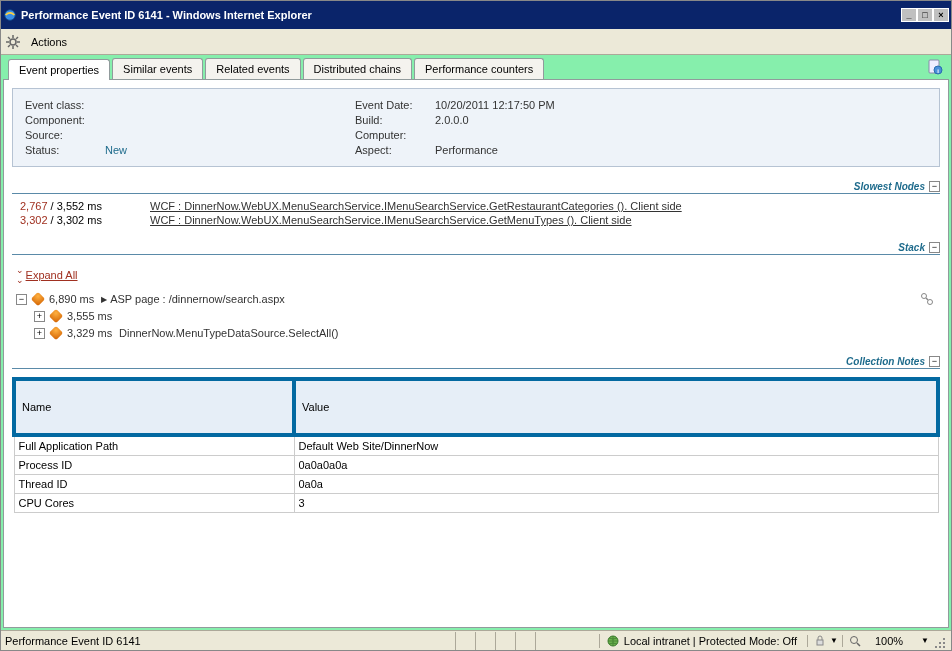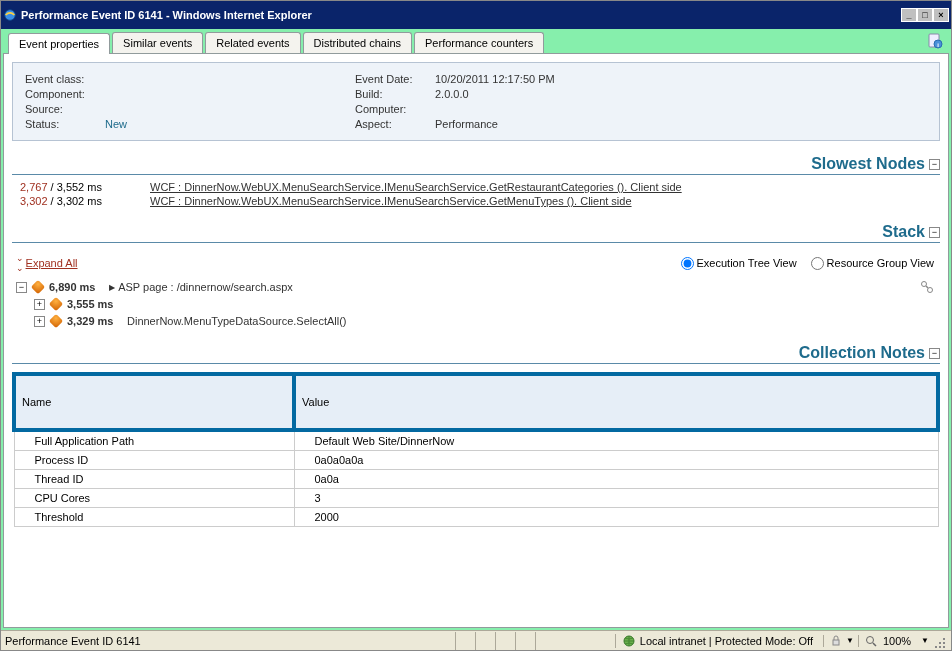--- a/index.html
+++ b/index.html
@@ -26,56 +26,56 @@
 .panel { flex: 1; background: #fff; border: 1px solid #919b9c; border-top: 1px solid #919b9c; padding: 8px 8px; overflow: auto; }
 
 .infobox { background: #eef3f9; border: 1px solid #b6c3d3; padding: 10px 12px 10px 12px; display: flex; gap: 20px; margin-bottom: 14px; }
 .infocol { display: flex; flex-direction: column; gap: 3px; }
 .inforow { display: flex; }
 .inforow .lbl { width: 80px; color: #333; }
 .inforow .val { color: #333; }
 .val.link { color: #1e6b8c; cursor: pointer; }
 
 .section-hdr { border-bottom: 1px solid #5a8aa8; display: flex; align-items: center; justify-content: flex-end; margin-bottom: 6px; padding-bottom: 1px; }
-.section-title { color: #1e6b8c; font-weight: bold; font-size: 16px; margin-right: 4px; }
+.section-title { color: #1e6b8c; font-weight: bold; font-size: 10px; margin-right: 4px; font-style: italic; }
 .collapse-icon { width: 11px; height: 11px; border: 1px solid #888; display: flex; align-items: center; justify-content: center; font-size: 9px; line-height: 1; cursor: pointer; background: #fff; }
 
 .slow-row { display: flex; margin-bottom: 2px; padding-left: 8px; }
 .slow-time { width: 130px; }
 .slow-time .red { color: #a03020; }
 .slow-desc { color: #333; text-decoration: underline; }
 
 .stack-controls { display: flex; align-items: center; padding: 4px 0 6px 4px; }
 .expand-all { color: #a03020; text-decoration: underline; cursor: pointer; margin-right: 6px; }
 .expand-chevrons { color: #a03020; font-size: 9px; margin-right: 2px; }
 .radio-group { margin-left: auto; display: flex; align-items: center; gap: 14px; padding-right: 6px; }
 .radio-item { display: flex; align-items: center; gap: 3px; cursor: pointer; }
 .radio-item input { margin: 0; }
 
 .tree { padding-left: 4px; position: relative; }
 .tree-row { display: flex; align-items: center; height: 16px; margin-bottom: 1px; }
 .tree-toggle { width: 11px; height: 11px; border: 1px solid #888; display: flex; align-items: center; justify-content: center; font-size: 9px; line-height: 1; margin-right: 4px; cursor: pointer; background: #fff; }
 .tree-indent { width: 18px; display: flex; align-items: center; justify-content: center; }
 .tree-bullet { width: 10px; height: 10px; background: radial-gradient(circle at 30% 30%, #ffb040, #d06000); border-radius: 2px; transform: rotate(45deg); margin: 0 6px 0 2px; }
-.tree-time { width: 60px; font-weight: bold; color: #333; }
+.tree-time { width: 52px; font-weight: normal; color: #333; }
 .tree-label { color: #333; display: flex; align-items: center; }
 .tree-arrow { font-size: 8px; margin-right: 3px; }
 .tree-endicon { margin-left: auto; margin-right: 6px; width: 14px; height: 14px; }
 
 .coll-table { width: 100%; border-collapse: collapse; margin-top: 8px; }
 .coll-table th { background: #e6eef7; border: 4px solid #0369a1; text-align: left; padding: 20px 6px; font-weight: normal; }
-.coll-table td { border: 1px solid #ccc; padding: 3px 20px; }
+.coll-table td { border: 1px solid #ccc; padding: 3px 4px; }
 
 .statusbar { height: 20px; background: #ece9d8; border-top: 1px solid #aca899; display: flex; align-items: center; font-size: 11px; padding: 0 4px; }
 .status-left { flex: 0 0 450px; }
 .status-cells { display: flex; }
 .status-cell { width: 20px; height: 18px; border-left: 1px solid #aca899; }
 .status-right { flex: 1; display: flex; align-items: center; justify-content: flex-end; gap: 4px; padding-right: 4px; }
 .status-zone { display: flex; align-items: center; gap: 4px; border-left: 1px solid #aca899; padding-left: 6px; margin-left: 6px; }
-.zoom-box { border-left: 1px solid #aca899; padding-left: 6px; display: flex; align-items: center; gap: 6px; }
+.zoom-box { border-left: 1px solid #aca899; padding-left: 6px; display: flex; align-items: center; gap: 14px; }
 .grip { width: 14px; height: 14px; align-self: flex-end; }
 
 svg { display: block; }
 </style>
 </head>
 <body>
 
 <div class="window">
 
   <div class="titlebar">
@@ -86,20 +86,38 @@
         </svg>
     </span>
     <span class="titlebar-text">Performance Event ID 6141 - Windows Internet Explorer</span>
     <div class="titlebar-buttons">
       <div class="titlebar-btn">_</div>
       <div class="titlebar-btn">□</div>
       <div class="titlebar-btn">×</div>
     </div>
   </div>
 
+  <div class="menubar">
+    <span class="menubar-icon">
+      <svg viewBox="0 0 16 16">
+          <circle cx="8" cy="8" r="3" fill="none" stroke="#666" stroke-width="1.5"></circle>
+          <g stroke="#666" stroke-width="1.5">
+            <line x1="8" y1="1" x2="8" y2="4"></line>
+            <line x1="8" y1="12" x2="8" y2="15"></line>
+            <line x1="1" y1="8" x2="4" y2="8"></line>
+            <line x1="12" y1="8" x2="15" y2="8"></line>
+            <line x1="3" y1="3" x2="5" y2="5"></line>
+            <line x1="11" y1="11" x2="13" y2="13"></line>
+            <line x1="3" y1="13" x2="5" y2="11"></line>
+            <line x1="11" y1="5" x2="13" y2="3"></line>
+          </g>
+        </svg>
+    </span>
+    <span class="menubar-item">Actions</span>
+  </div>
 
   <div class="content-wrap">
     <div class="tabbar">
       <div class="tab active">Event properties</div>
       <div class="tab">Similar events</div>
       <div class="tab">Related events</div>
       <div class="tab">Distributed chains</div>
       <div class="tab">Performance counters</div>
       <span class="help-icon">
         <svg viewBox="0 0 16 16">
@@ -165,30 +183,20 @@
       </div>
 
       <div style="height:14px"></div>
       <div class="section-hdr">
         <span class="section-title">Stack</span>
         <span class="collapse-icon">−</span>
       </div>
       <div class="stack-controls">
         <span class="expand-chevrons">⌄<br>⌄</span>
         <span class="expand-all">Expand All</span>
-        <div class="radio-group">
-          <label class="radio-item">
-              <input type="radio" name="view" checked="" style="">
-              <span>Execution Tree View</span>
-            </label>
-          <label class="radio-item">
-              <input type="radio" name="view" style="">
-              <span>Resource Group View</span>
-            </label>
-        </div>
       </div>
 
       <div class="tree">
         <div class="tree-row">
           <span class="tree-toggle">−</span>
           <span class="tree-bullet"></span>
           <span class="tree-time">6,890 ms</span>
           <span class="tree-label">
               <span class="tree-arrow">▶</span>
               <span>ASP page : /dinnernow/search.aspx</span>
@@ -238,24 +246,20 @@
               <td>0a0a0a0a</td>
             </tr>
           <tr>
               <td>Thread ID</td>
               <td>0a0a</td>
             </tr>
           <tr>
               <td>CPU Cores</td>
               <td>3</td>
             </tr>
-          <tr>
-              <td>Threshold</td>
-              <td>2000</td>
-            </tr>
         </tbody>
       </table>
 
     </div>
   </div>
 
   <div class="statusbar">
     <span class="status-left">Performance Event ID 6141</span>
     <div class="status-cells">
       <div class="status-cell"></div>

